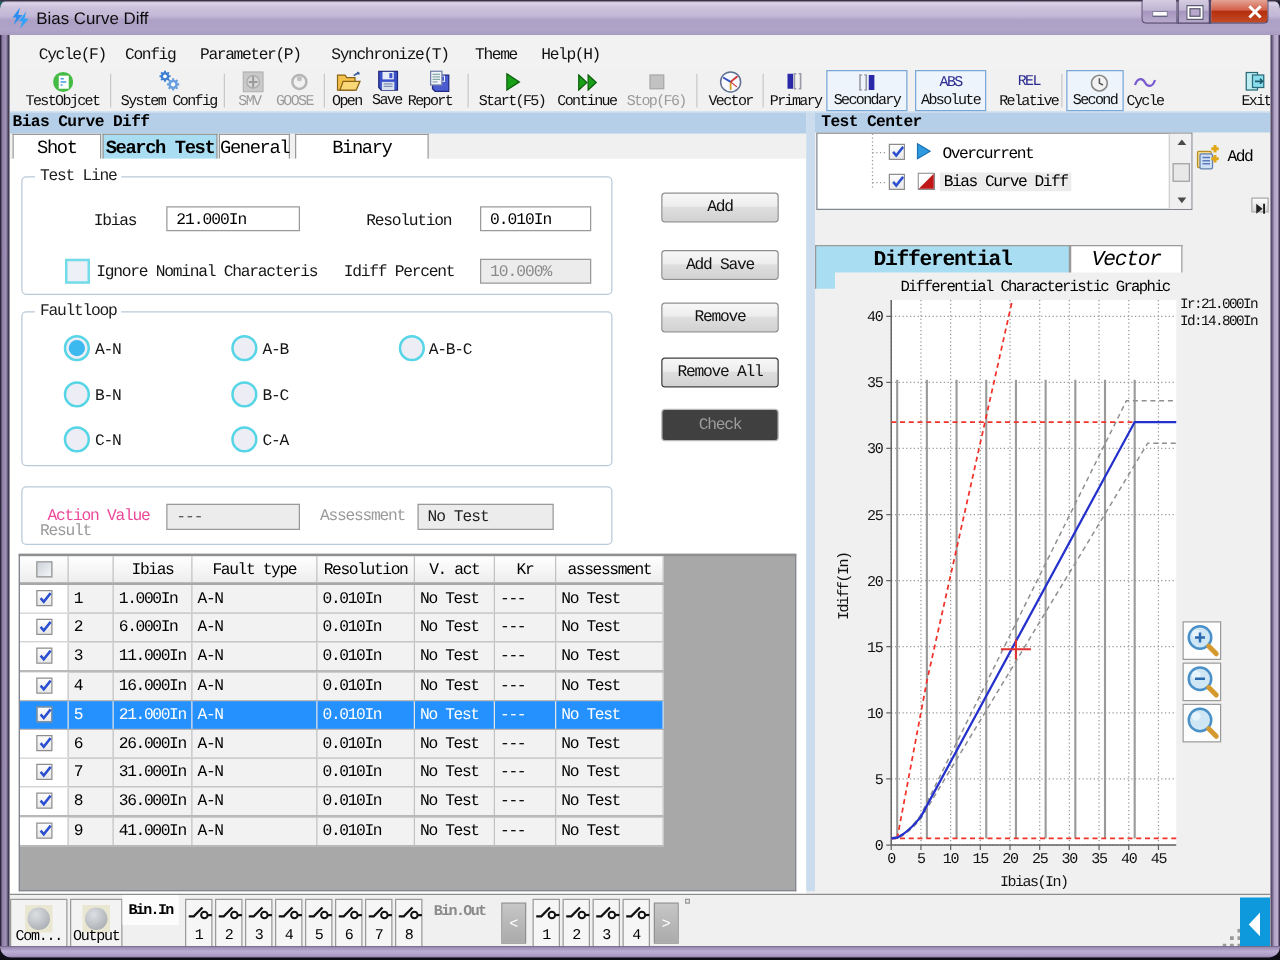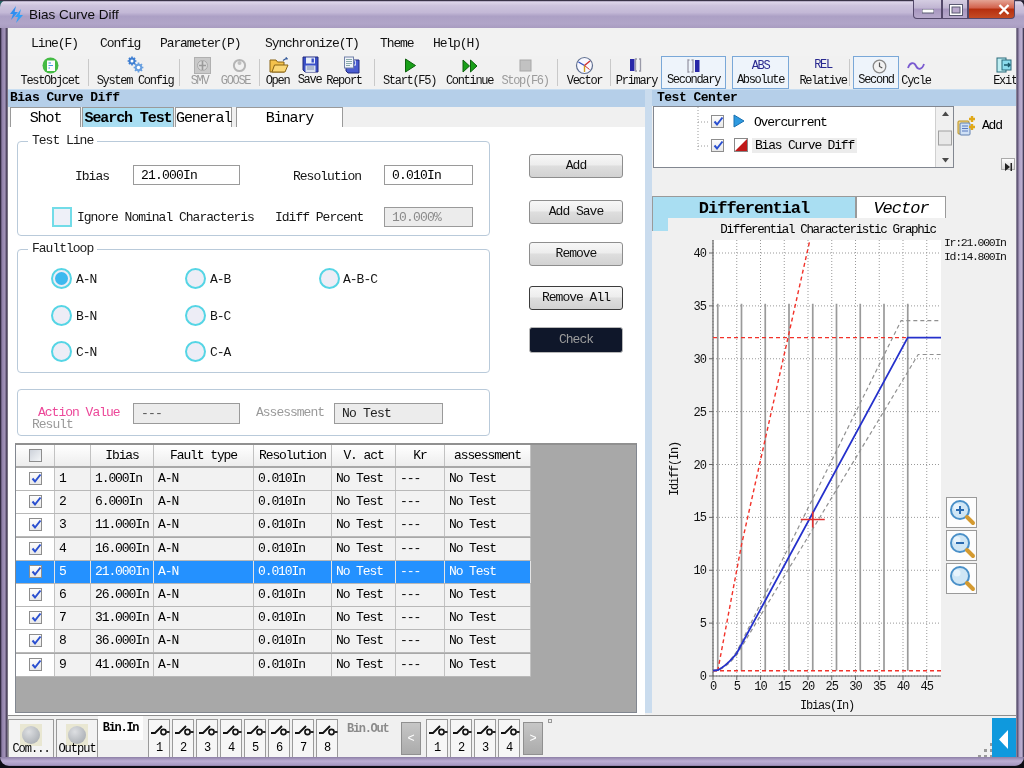--- a/index.html
+++ b/index.html
@@ -79,21 +79,21 @@
 #botbar { left:8px; top:716px; width:1008px; height:44px; background:#f0f0f0; }
 .bbtn { position:absolute; border:1px solid #9a9a9a; background:#f6f6f6; text-align:center; font-size:12px; letter-spacing:-1px; }
 #bluesq { position:absolute; left:984px; top:2px; width:24px; height:43px; background:#0f99dd; }
 .navb { position:absolute; top:6px; width:20px; height:33px; background:linear-gradient(180deg,#c6c6c6,#ababab); border:1px solid #909090; color:#fff; font-size:12px; text-align:center; padding-top:9px; }
 </style>
 </head>
 <body>
 
 <div class="abs" id="client"></div>
 <div class="abs" id="menubar">
-  <span style="left:23px">Line(F)</span>
+  <span style="left:23px">Cycle(F)</span>
   <span style="left:92px">Config</span>
   <span style="left:152px">Parameter(P)</span>
   <span style="left:257px">Synchronize(T)</span>
   <span style="left:372px">Theme</span>
   <span style="left:425px">Help(H)</span>
 </div>
 <div class="abs" style="left:8px;top:87px;width:1008px;height:3px;background:#c9def1;"></div>
 <div class="abs" id="toolbar">
 
   <div class="tbtn" style="left:11px;top:1px;width:62px;height:32px;">
@@ -299,21 +299,21 @@
     <div class="flab" style="left:20px;top:15px;color:#ec4899;">Action Value</div>
     <div class="field dis" style="left:115px;top:13px;width:107px;height:21px;color:#555;">---</div>
     <div class="flab" style="left:238px;top:15px;color:#9a9a9a;">Assessment</div>
     <div class="field dis" style="left:316px;top:13px;width:109px;height:21px;color:#222;">No Test</div>
   </div>
 
   <div class="btn" style="left:521px;top:27px;width:94px;height:24px;padding-top:3px;">Add</div>
   <div class="btn" style="left:521px;top:73px;width:94px;height:24px;padding-top:3px;">Add Save</div>
   <div class="btn" style="left:521px;top:115px;width:94px;height:24px;padding-top:3px;">Remove</div>
   <div class="btn" style="left:521px;top:159px;width:94px;height:24px;padding-top:3px;border-color:#3c3c3c;">Remove All</div>
-  <div class="btn" style="left:521px;top:200px;width:94px;height:26px;padding-top:4px;color:#9d9d9d;background:#0f172a;border-color:#b8b8b8;">Check</div>
+  <div class="btn" style="left:521px;top:200px;width:94px;height:26px;padding-top:4px;color:#9d9d9d;background:#404040;border-color:#b8b8b8;">Check</div>
 </div>
 
 <div class="abs" id="grid">
 <div class="ghead">
   <div class="gc" style="left:0px;width:39px;"></div>
   <div class="gc" style="left:39px;width:36px;"></div>
   <div class="gc" style="left:75px;width:63px;">Ibias</div>
   <div class="gc" style="left:138px;width:100px;">Fault type</div>
   <div class="gc" style="left:238px;width:78px;">Resolution</div>
   <div class="gc" style="left:316px;width:64px;">V. act</div>

